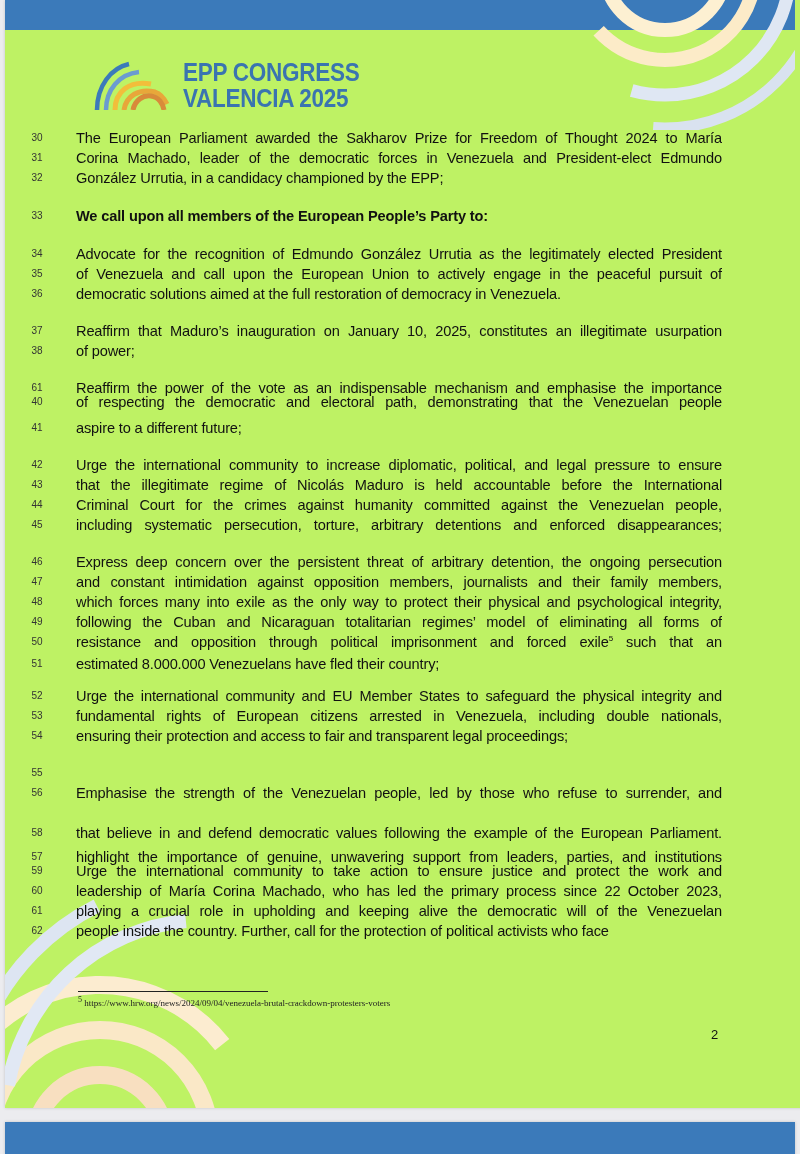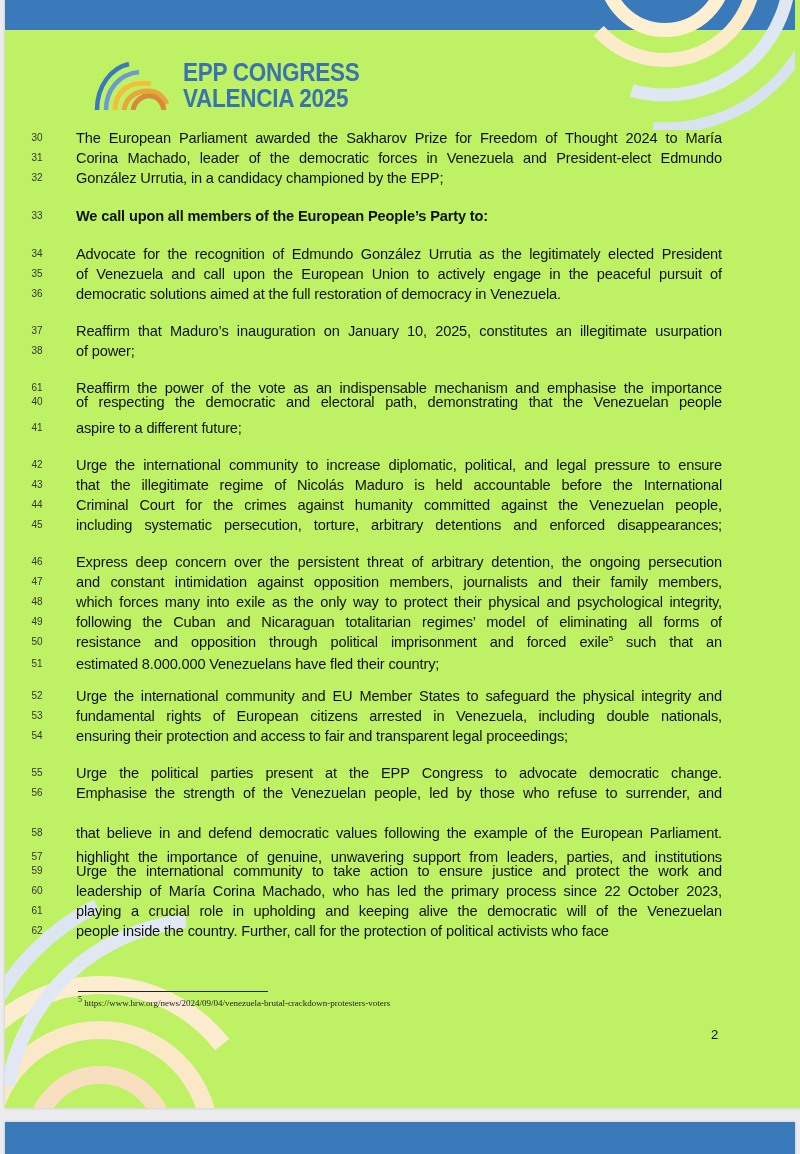--- a/index.html
+++ b/index.html
@@ -263,21 +263,20 @@
       <div class="line" style="top: 706px;">
         <span class="ln">53</span>
         <span class="tx justify">fundamental rights of European citizens arrested in Venezuela, including double nationals,</span>
       </div>
       <div class="line" style="top: 726px;">
         <span class="ln">54</span>
         <span class="tx">ensuring their protection and access to fair and transparent legal proceedings;</span>
       </div>
       <div class="line" style="top: 763px;">
         <span class="ln">55</span>
-        <span class="tx justify">Urge the political parties present at the EPP Congress to advocate democratic change.</span>
       </div>
       <div class="line" style="top: 783px;">
         <span class="ln">56</span>
         <span class="tx justify">Emphasise the strength of the Venezuelan people, led by those who refuse to surrender, and</span>
       </div>
       <div class="line" style="top: 839px; margin-top: 8px;">
         <span class="ln">57</span>
         <span class="tx justify">highlight the importance of genuine, unwavering support from leaders, parties, and institutions</span>
       </div>
       <div class="line" style="top: 823px;">

